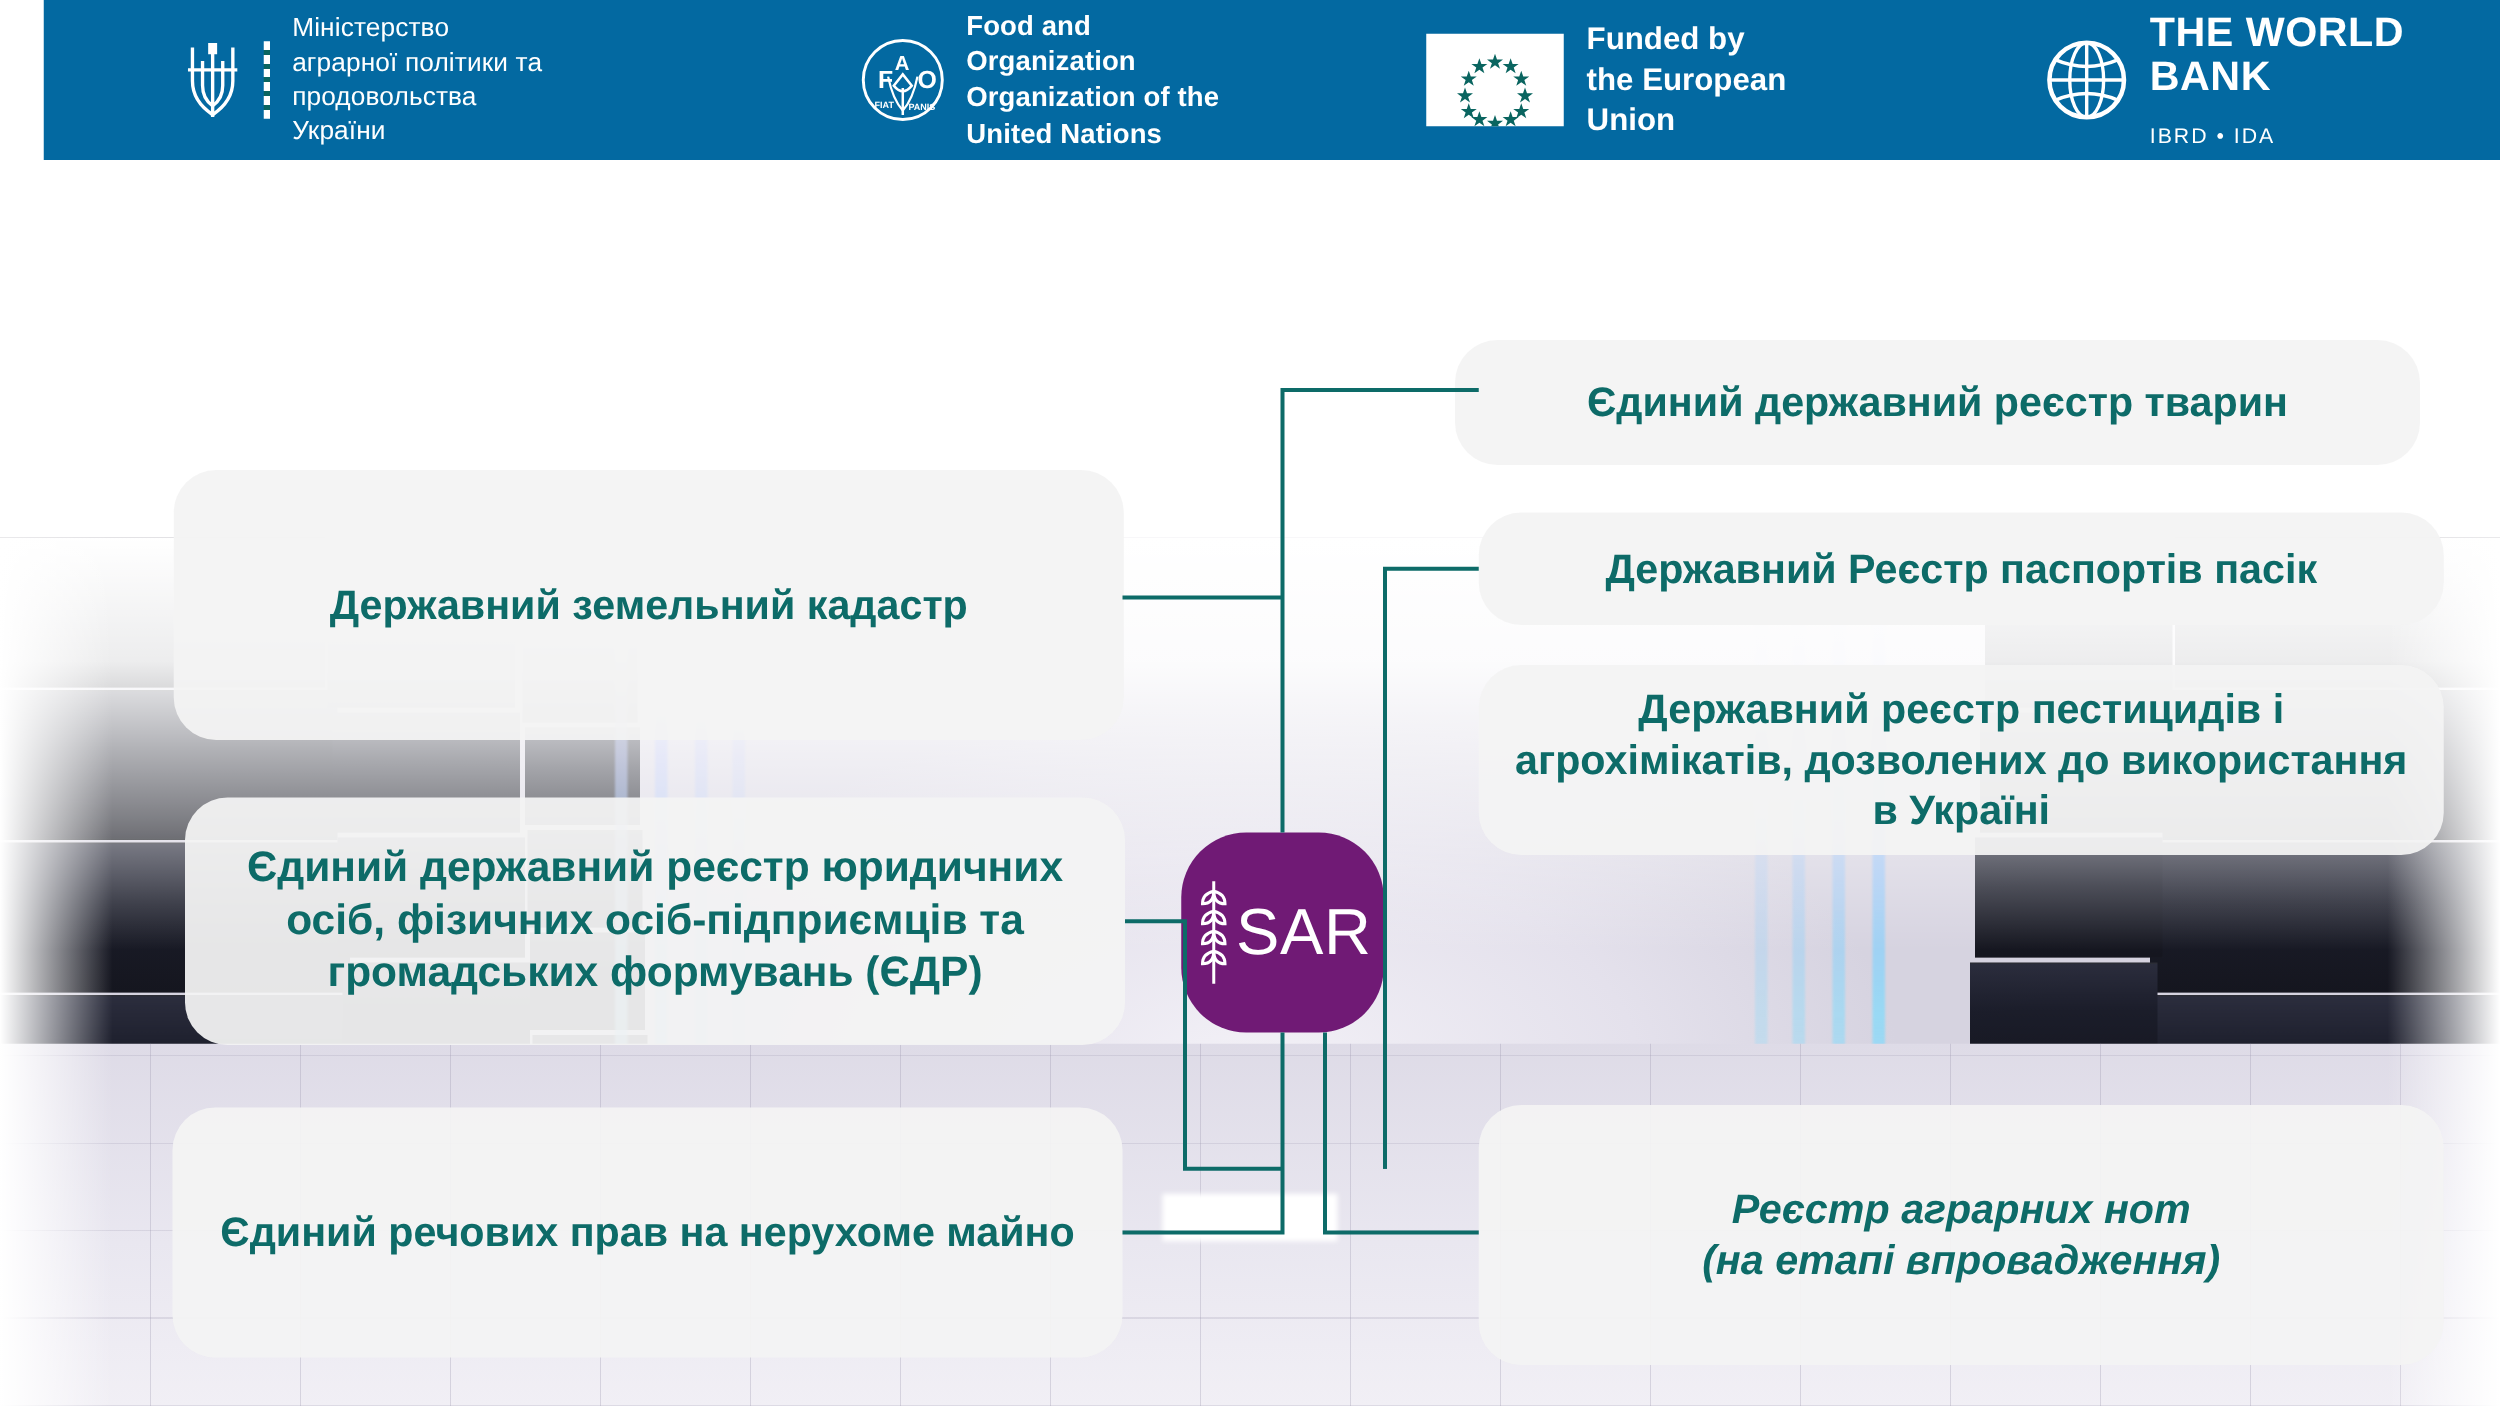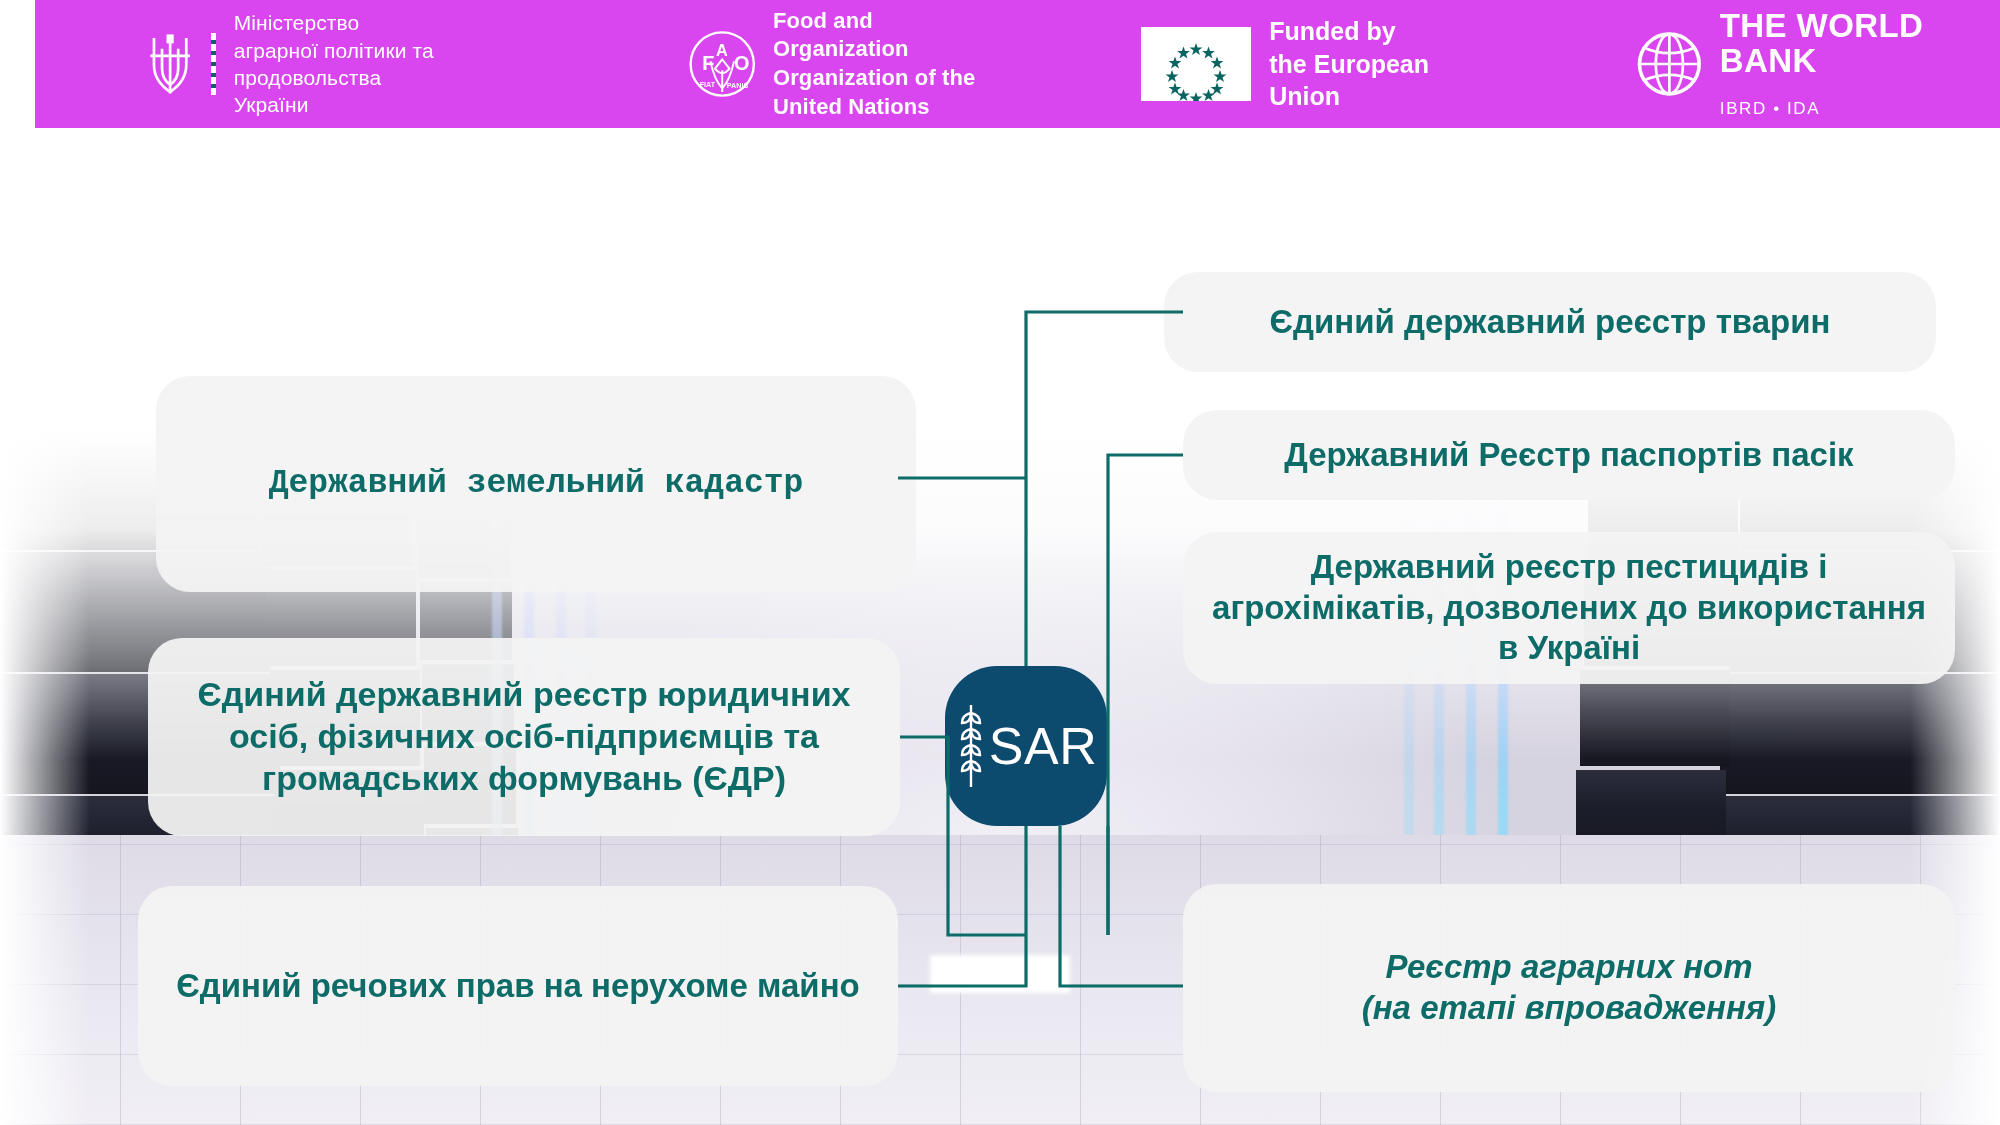--- a/index.html
+++ b/index.html
@@ -79,21 +79,21 @@
     position:absolute; top:0; bottom:0; width:90px;
   }
   .bg-edge-l { left:0;  background: linear-gradient(90deg,#ffffff 0%, rgba(255,255,255,.55) 45%, rgba(255,255,255,0) 100%); }
   .bg-edge-r { right:0; background: linear-gradient(270deg,#ffffff 0%, rgba(255,255,255,.55) 45%, rgba(255,255,255,0) 100%); }
 
   
   .header {
     position: absolute;
     left: 35px; top: 0;
     width: 1965px; height: 128px;
-    background: #d946ef;
+    background: #0369a1;
     display: flex; align-items: center;
     z-index: 5;
   }
   .logo-block { display: flex; align-items: center; }
   .logo-mapu   { margin-left: 110px; }
   .logo-fao    { margin-left: 248px; }
   .logo-eu     { margin-left: 150px; }
   .logo-wb     { margin-left: 162px; }
 
   .tryzub { width: 56px; height: 78px; }
@@ -156,37 +156,37 @@
     color: #0d6b68;
     font-size: 33px;
     font-weight: 700;
     line-height: 1.23;
     padding: 10px 26px;
     z-index: 6;
   }
   .node.big { font-size: 34px; }
 
   
-  #node-cadastre { left: 156px; top: 376px;  width: 760px; height: 216px; font-family: Liberation Mono, monospace; }
+  #node-cadastre { left: 139px; top: 376px;  width: 760px; height: 216px; }
   #node-edr      { left: 148px; top: 638px;  width: 752px; height: 198px; }
   #node-rights   { left: 138px; top: 886px;  width: 760px; height: 200px; }
 
   
   #node-animals  { left: 1164px; top: 272px; width: 772px; height: 100px; }
   #node-apiary   { left: 1183px; top: 410px; width: 772px; height: 90px;  }
   #node-pest     { left: 1183px; top: 532px; width: 772px; height: 152px; }
   #node-tax      { left: 1183px; top: 700px; width: 772px; height: 152px; }
   #node-agro     { left: 1183px; top: 884px; width: 772px; height: 208px; font-style: italic; }
 
   
   .hub {
     position: absolute;
     left: 945px; top: 666px;
     width: 162px; height: 160px;
-    background: #0c4a6e;
+    background: #701a75;
     border-radius: 52px;
     display: flex; align-items: center; justify-content: center;
     z-index: 8;
     gap: 2px;
   }
   .hub-wheat { width: 32px; height: 94px; }
   .hub-label {
     color:#ffffff; font-size: 52px; font-weight: 400; letter-spacing: .5px;
     line-height: 1;
   }

